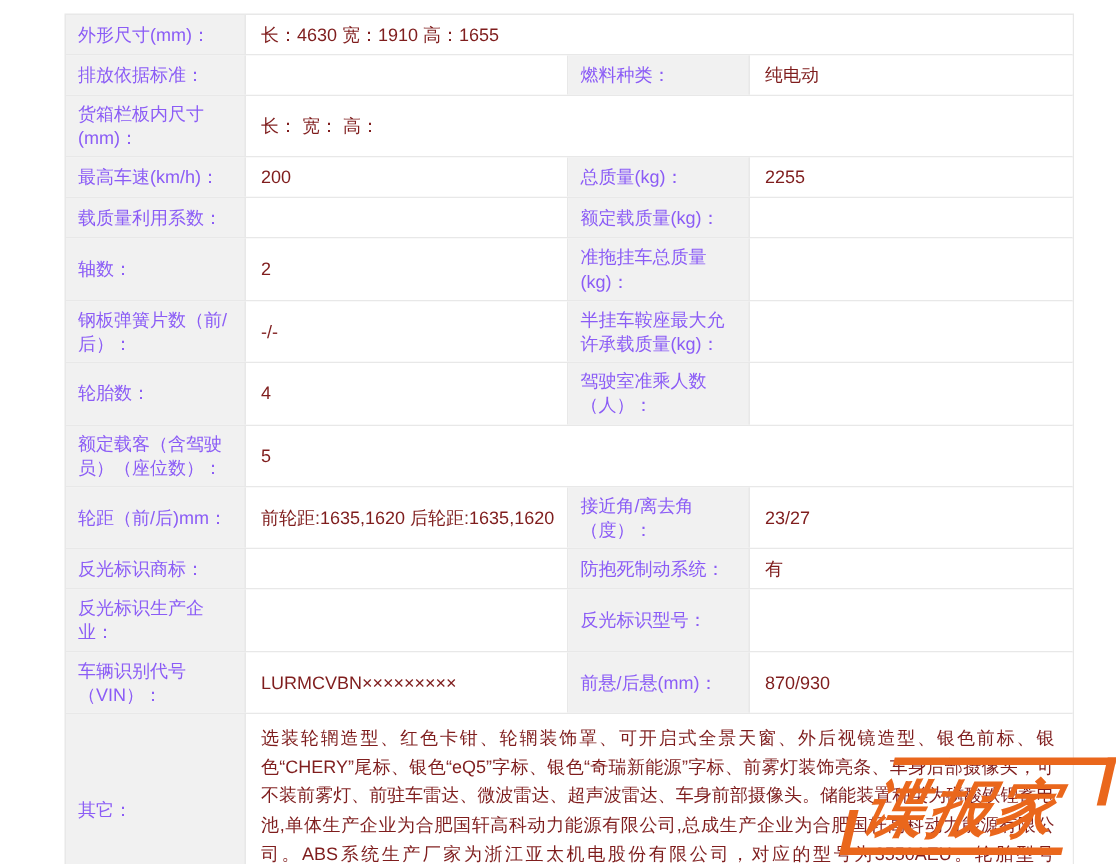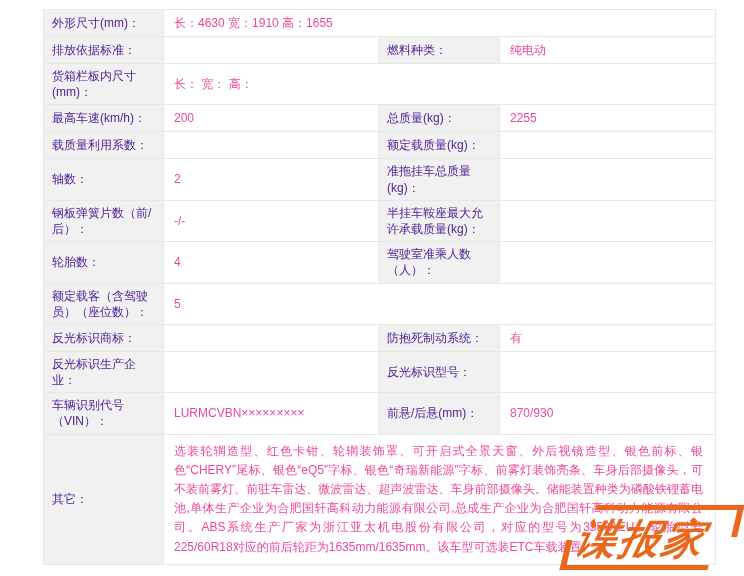--- a/index.html
+++ b/index.html
@@ -30,25 +30,25 @@
     min-height: 26px;
     padding: 4px 8px;
     font-size: 12px;
     color: #4a4a4a;
     border-right: 1px solid #e8e8e8;
     line-height: 1.35;
   }
   .cell:last-child { border-right: none; }
   .cell.label {
     background: #f1f1f1;
-    color: #4c1d95;
+    color: #8b5cf6;
   }
   .cell.value {
     background: #ffffff;
-    color: #ec4899;
+    color: #7f1d1d;
     padding-left: 10px;
   }
   .cell.value.multiline {
     line-height: 1.6;
     padding: 7px 12px 7px 10px;
     text-align: justify;
   }
   
   .watermark {
     position: absolute;
@@ -119,20 +119,26 @@
     <div class="cell label">轮胎数：</div>
     <div class="cell value">4</div>
     <div class="cell label">驾驶室准乘人数（人）：</div>
     <div class="cell value"></div>
   </div>
     <div class="row full">
     <div class="cell label">额定载客（含驾驶员）（座位数）：</div>
     <div class="cell value">5</div>
   </div>
     <div class="row split">
+    <div class="cell label">轮距（前/后)mm：</div>
+    <div class="cell value">前轮距:1635,1620 后轮距:1635,1620</div>
+    <div class="cell label">接近角/离去角（度）：</div>
+    <div class="cell value">23/27</div>
+  </div>
+    <div class="row split">
     <div class="cell label">反光标识商标：</div>
     <div class="cell value"></div>
     <div class="cell label">防抱死制动系统：</div>
     <div class="cell value">有</div>
   </div>
     <div class="row split">
     <div class="cell label">反光标识生产企业：</div>
     <div class="cell value"></div>
     <div class="cell label">反光标识型号：</div>
     <div class="cell value"></div>

